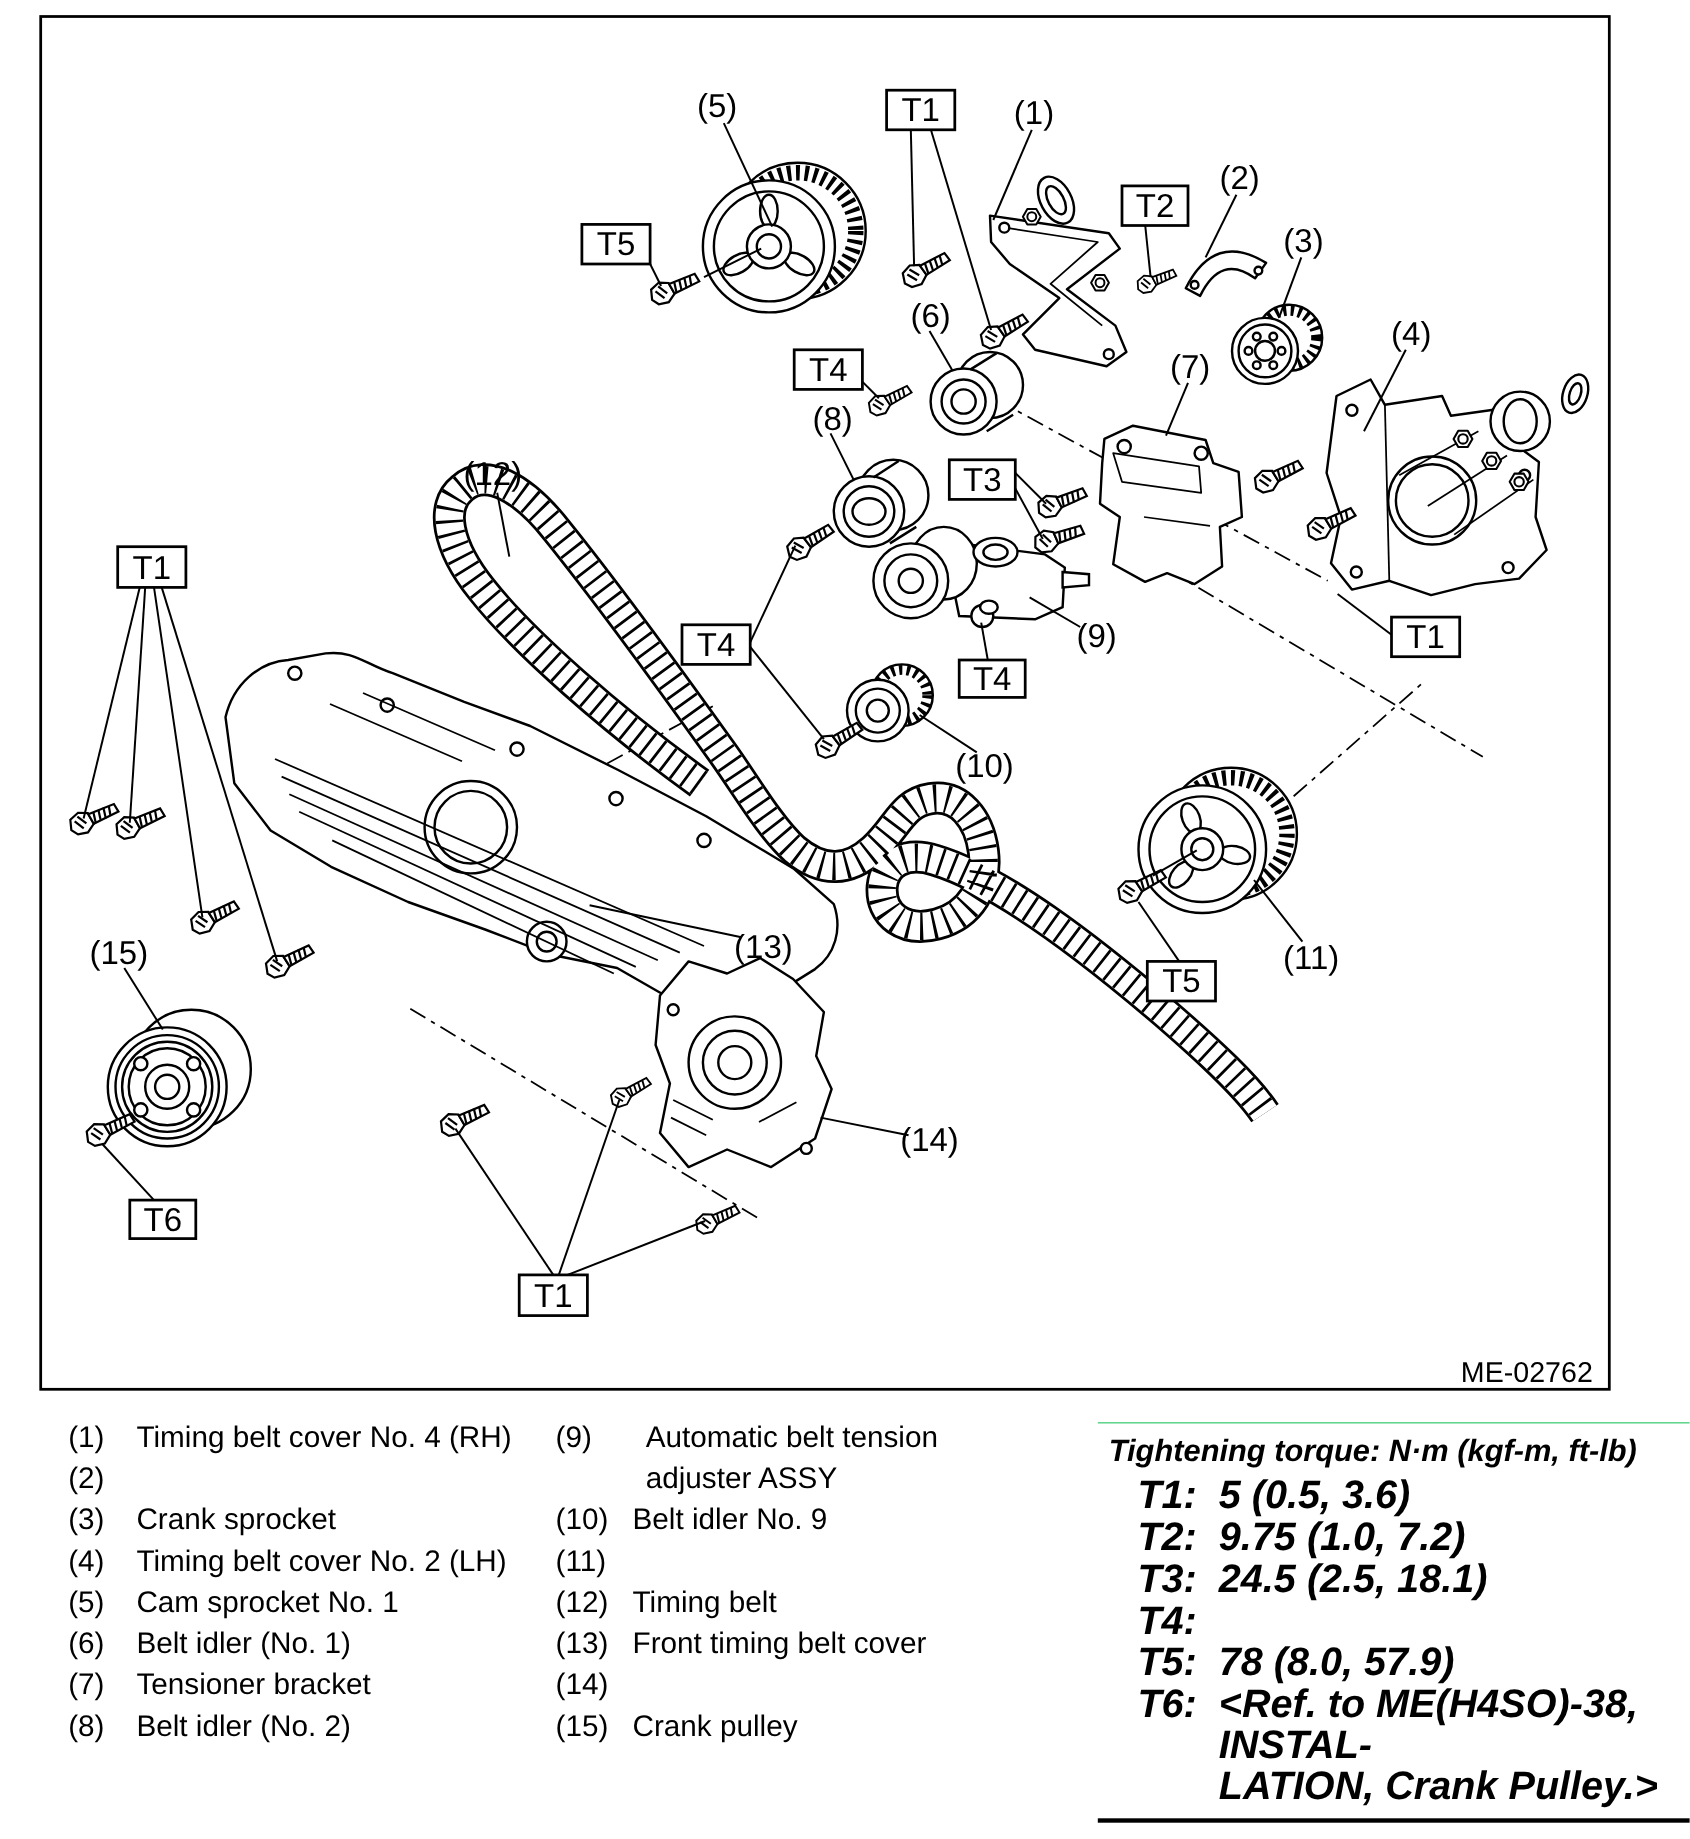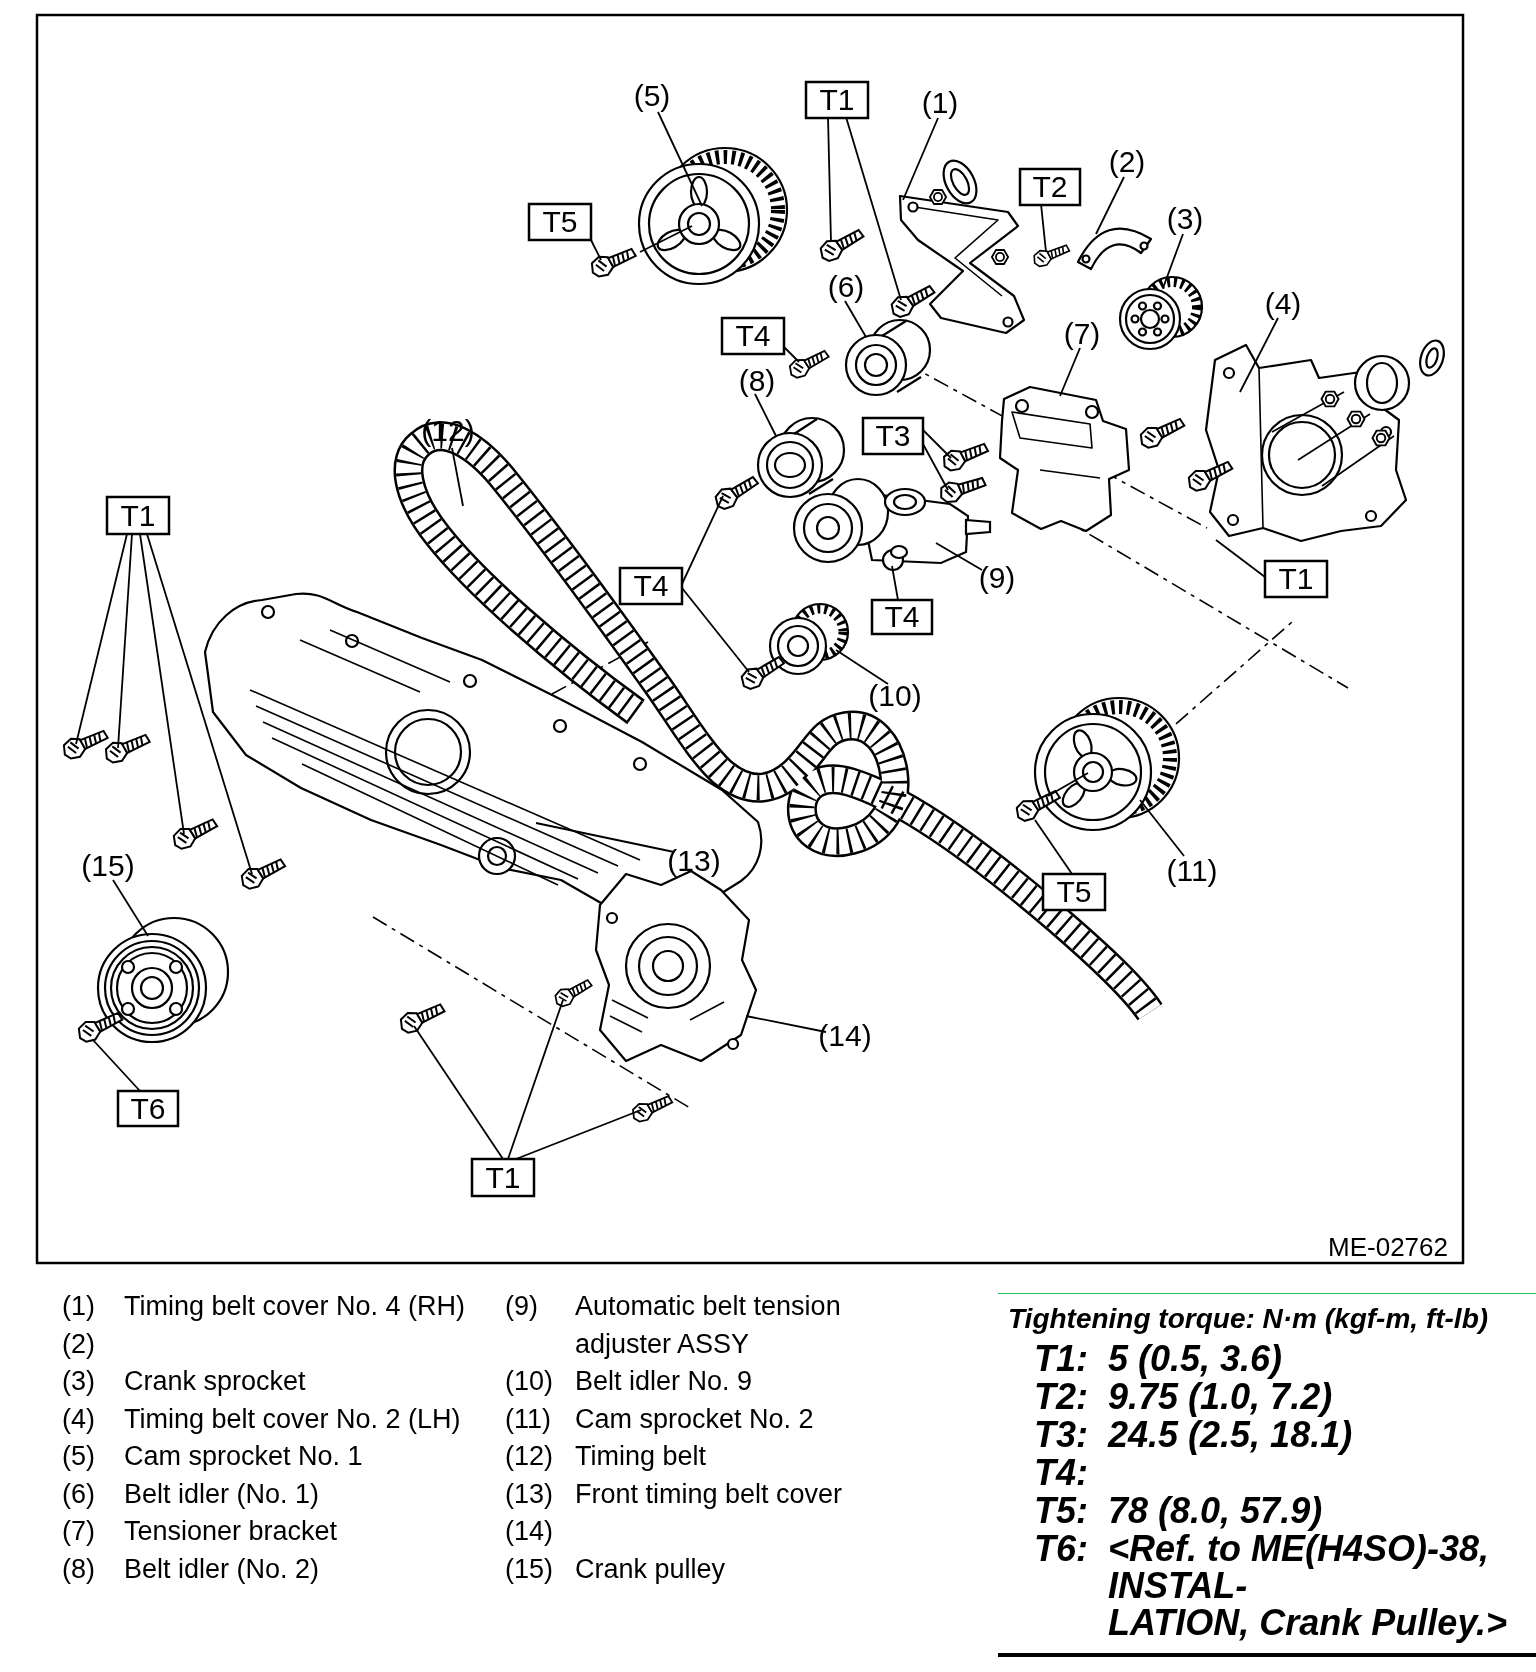--- a/index.html
+++ b/index.html
@@ -390,29 +390,28 @@
     </div>
   <div class="legend-row">
       <span class="legend-num">(8)</span>
       <span class="legend-text">Belt idler (No. 2)</span>
     </div>
 </div>
 
 <div class="legend" style="left:505px;top:1288px;width:420px;">
   <div class="legend-row">
       <span class="legend-num wide">(9)</span>
-      <span class="legend-text" style="max-width:340px;">Automatic belt tension adjuster ASSY</span>
+      <span class="legend-text" style="max-width:340px;margin-left:12px;">Automatic belt tension adjuster ASSY</span>
     </div>
   <div class="legend-row">
       <span class="legend-num wide">(10)</span>
       <span class="legend-text">Belt idler No. 9</span>
     </div>
   <div class="legend-row">
       <span class="legend-num wide">(11)</span>
-      <span class="legend-text">Cam sprocket No. 2</span>
     </div>
   <div class="legend-row">
       <span class="legend-num wide">(12)</span>
       <span class="legend-text">Timing belt</span>
     </div>
   <div class="legend-row">
       <span class="legend-num wide">(13)</span>
       <span class="legend-text">Front timing belt cover</span>
     </div>
   <div class="legend-row">

